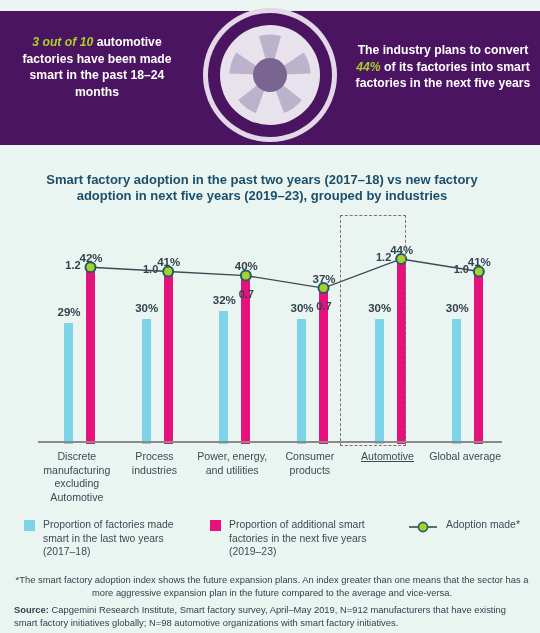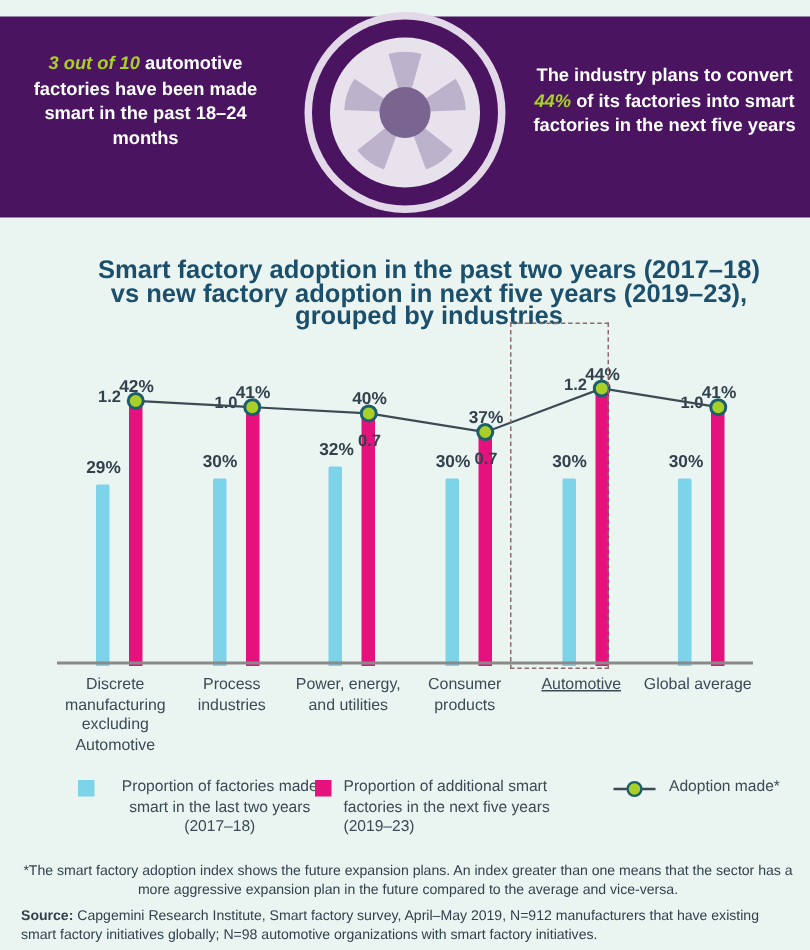--- a/index.html
+++ b/index.html
@@ -40,22 +40,22 @@
   .wheel-rim{
     position:absolute;left:17px;top:17px;width:100px;height:100px;border-radius:50%;
     background:#e8e2ec;
   }
   .wheel-hub{
     position:absolute;left:50px;top:50px;width:34px;height:34px;border-radius:50%;
     background:#7a6490;
   }
   
   .chart-title{
-    position:absolute;left:56px;top:172px;width:460px;
-    text-align:center;font-size:17px;line-height:15.5px;font-weight:bold;
+    position:absolute;left:32px;top:172px;width:460px;
+    text-align:center;font-size:13px;line-height:15.5px;font-weight:bold;
     color:#1c4f6b;
   }
   .plot{
     position:absolute;left:38px;top:212px;width:466px;height:232px;
   }
   .axis-line{
     position:absolute;left:38px;top:441px;width:464px;height:2px;background:#8a8a8a;
   }
   .group{
     position:absolute;bottom:0;width:78px;height:232px;
@@ -94,21 +94,21 @@
   .legend{
     position:absolute;left:20px;top:518px;width:510px;height:50px;
   }
   .leg-item{position:absolute;top:0;display:flex;align-items:flex-start;}
   .swatch{width:11px;height:11px;margin-top:2px;flex:0 0 auto;}
   .sw-cyan{background:#7dd3e8;}
   .sw-pink{background:#e5127d;}
   .leg-text{
     margin-left:8px;font-size:10.4px;line-height:13.6px;color:#3c4a55;
   }
-  .leg-1{left:32px;width:170px;text-align:center;}
+  .leg-1{left:4px;width:170px;}
   .leg-2{left:190px;width:180px;}
   .leg-3{left:388px;width:150px;align-items:center;}
   .leg-marker{
     position:relative;width:30px;height:12px;flex:0 0 auto;
   }
   
   .footnote{
     position:absolute;left:14px;width:516px;
     font-size:9.4px;line-height:12.6px;color:#33414d;
   }

